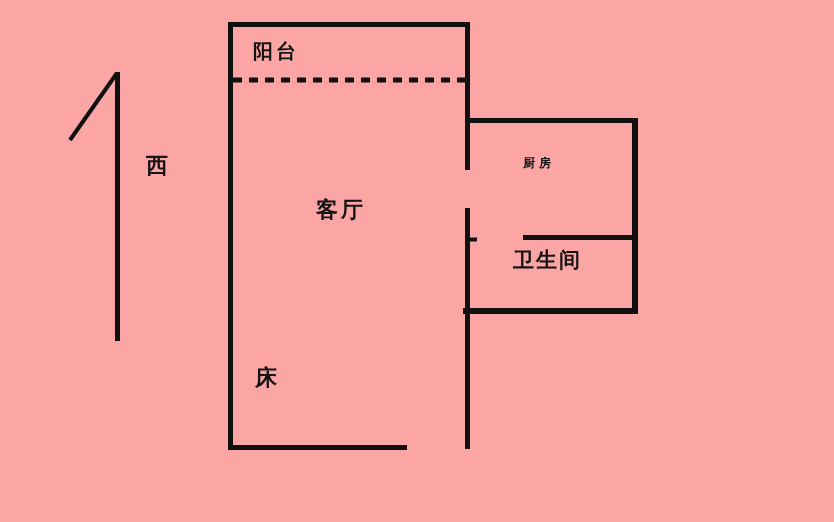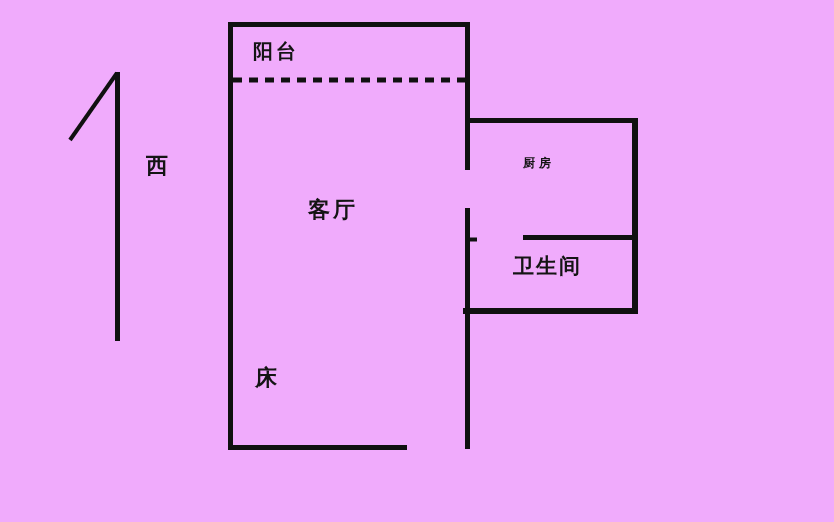--- a/index.html
+++ b/index.html
@@ -4,42 +4,42 @@
 <style>
   html, body {
     margin: 0;
     padding: 0;
     background: #ffffff;
   }
   #canvas {
     position: relative;
     width: 834px;
     height: 522px;
-    background: #f0abfc;
+    background: #fca5a5;
     overflow: hidden;
     font-family: "Liberation Serif", "DejaVu Serif", serif;
   }
   #plan-svg {
     position: absolute;
     left: 0;
     top: 0;
   }
   .room-label {
     position: absolute;
     color: #141414;
     font-weight: 700;
     white-space: nowrap;
     line-height: 1;
     user-select: none;
   }
   .lbl-balcony   { left: 253px; top: 41px;  font-size: 20px; letter-spacing: 3px; }
   .lbl-west      { left: 146px; top: 155px; font-size: 22px; }
-  .lbl-living    { left: 308px; top: 199px; font-size: 22px; letter-spacing: 3px; }
+  .lbl-living    { left: 316px; top: 199px; font-size: 22px; letter-spacing: 3px; }
   .lbl-kitchen   { left: 523px; top: 157px; font-size: 12px; letter-spacing: 4px; }
-  .lbl-bathroom  { left: 513px; top: 256px; font-size: 21px; letter-spacing: 2px; }
+  .lbl-bathroom  { left: 513px; top: 250px; font-size: 21px; letter-spacing: 2px; }
   .lbl-bed       { left: 255px; top: 367px; font-size: 22px; font-weight: 600; }
 </style>
 </head>
 <body>
 
 <div id="canvas">
 
   <svg id="plan-svg" width="834" height="522" viewBox="0 0 834 522">
     <g stroke="#101010" fill="none" stroke-linecap="butt">
 

